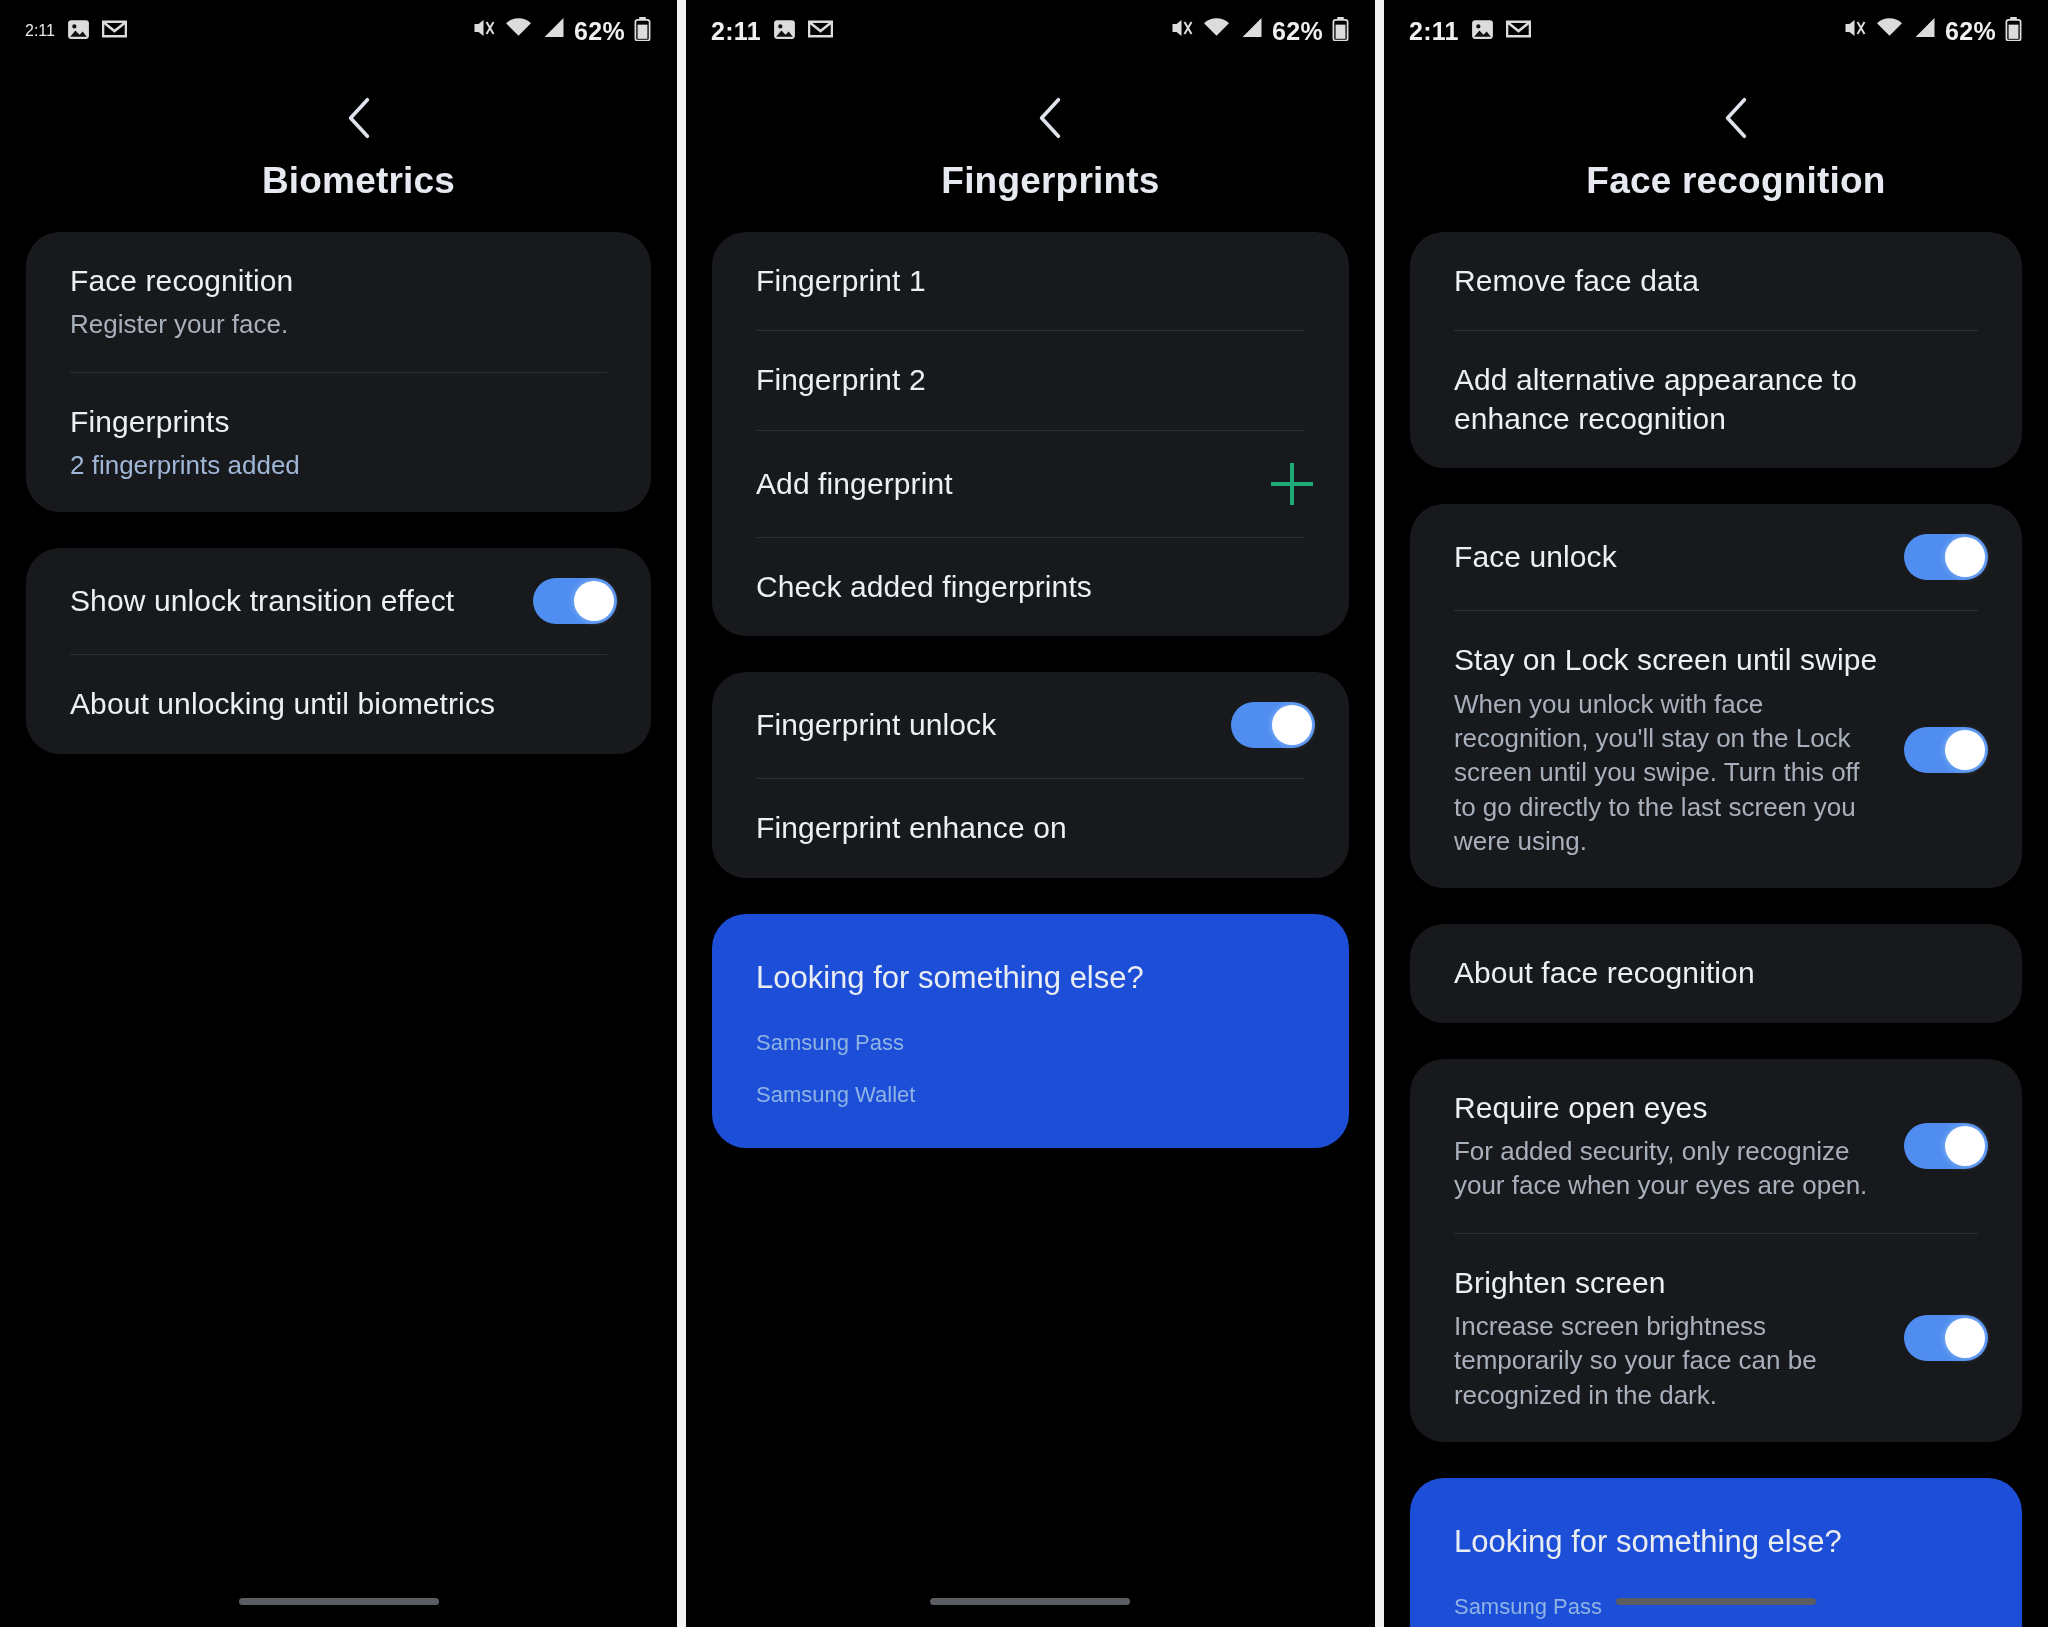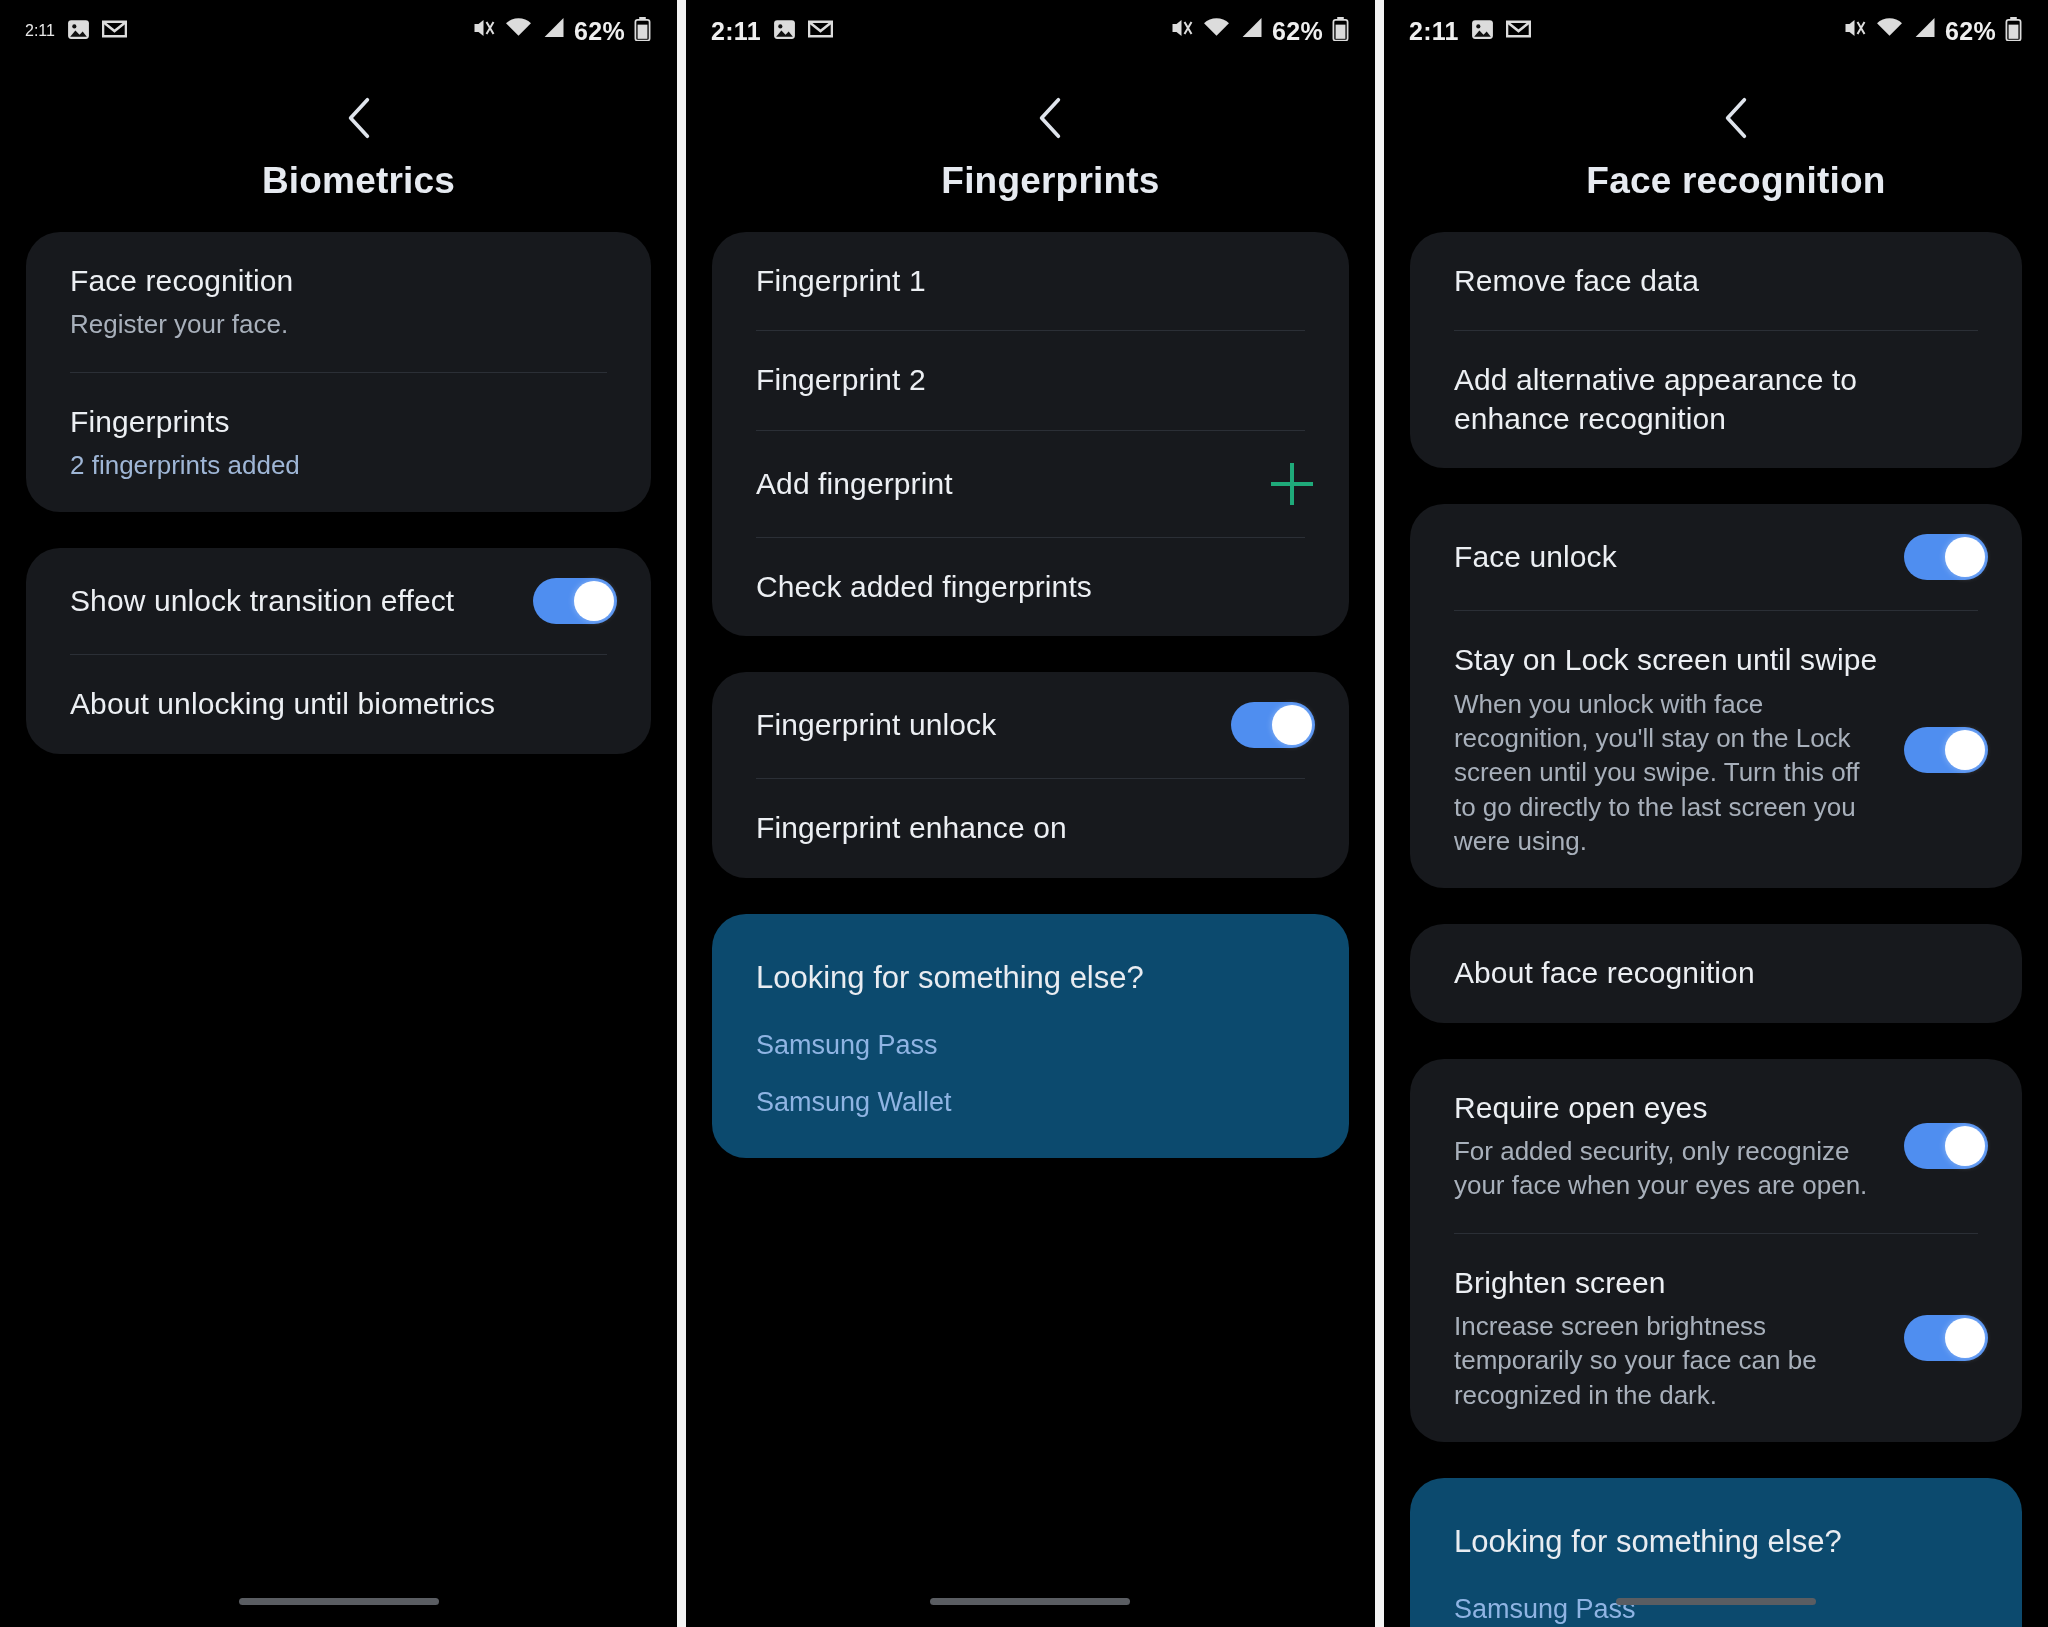--- a/index.html
+++ b/index.html
@@ -62,21 +62,21 @@
   }
 
   
   .card {
     background: #17191d;
     border-radius: 34px;
     margin: 0 26px 36px 26px;
     padding: 0 0;
     overflow: hidden;
   }
-  .card.flat { background: #0c4a6e; }
+  .card.flat { background: #1d4ed8; }
   .row {
     position: relative;
     display: flex;
     align-items: center;
     justify-content: space-between;
     padding: 30px 34px 30px 44px;
     min-height: 66px;
     cursor: pointer;
   }
   .row .texts { flex: 1 1 auto; padding-right: 20px; }
@@ -134,21 +134,21 @@
 
   
   .lookfor { padding: 46px 44px 40px 44px; }
   .lookfor-title {
     font-size: 31px;
     color: #e9ecf1;
     font-weight: normal;
     margin-bottom: 34px;
   }
   .link {
-    font-size: 27px;
+    font-size: 22px;
     color: #8fb4e3;
     margin-bottom: 26px;
     cursor: pointer;
   }
   .link:last-child { margin-bottom: 0; }
 
   
   .navpill {
     position: absolute;
     bottom: 22px;

